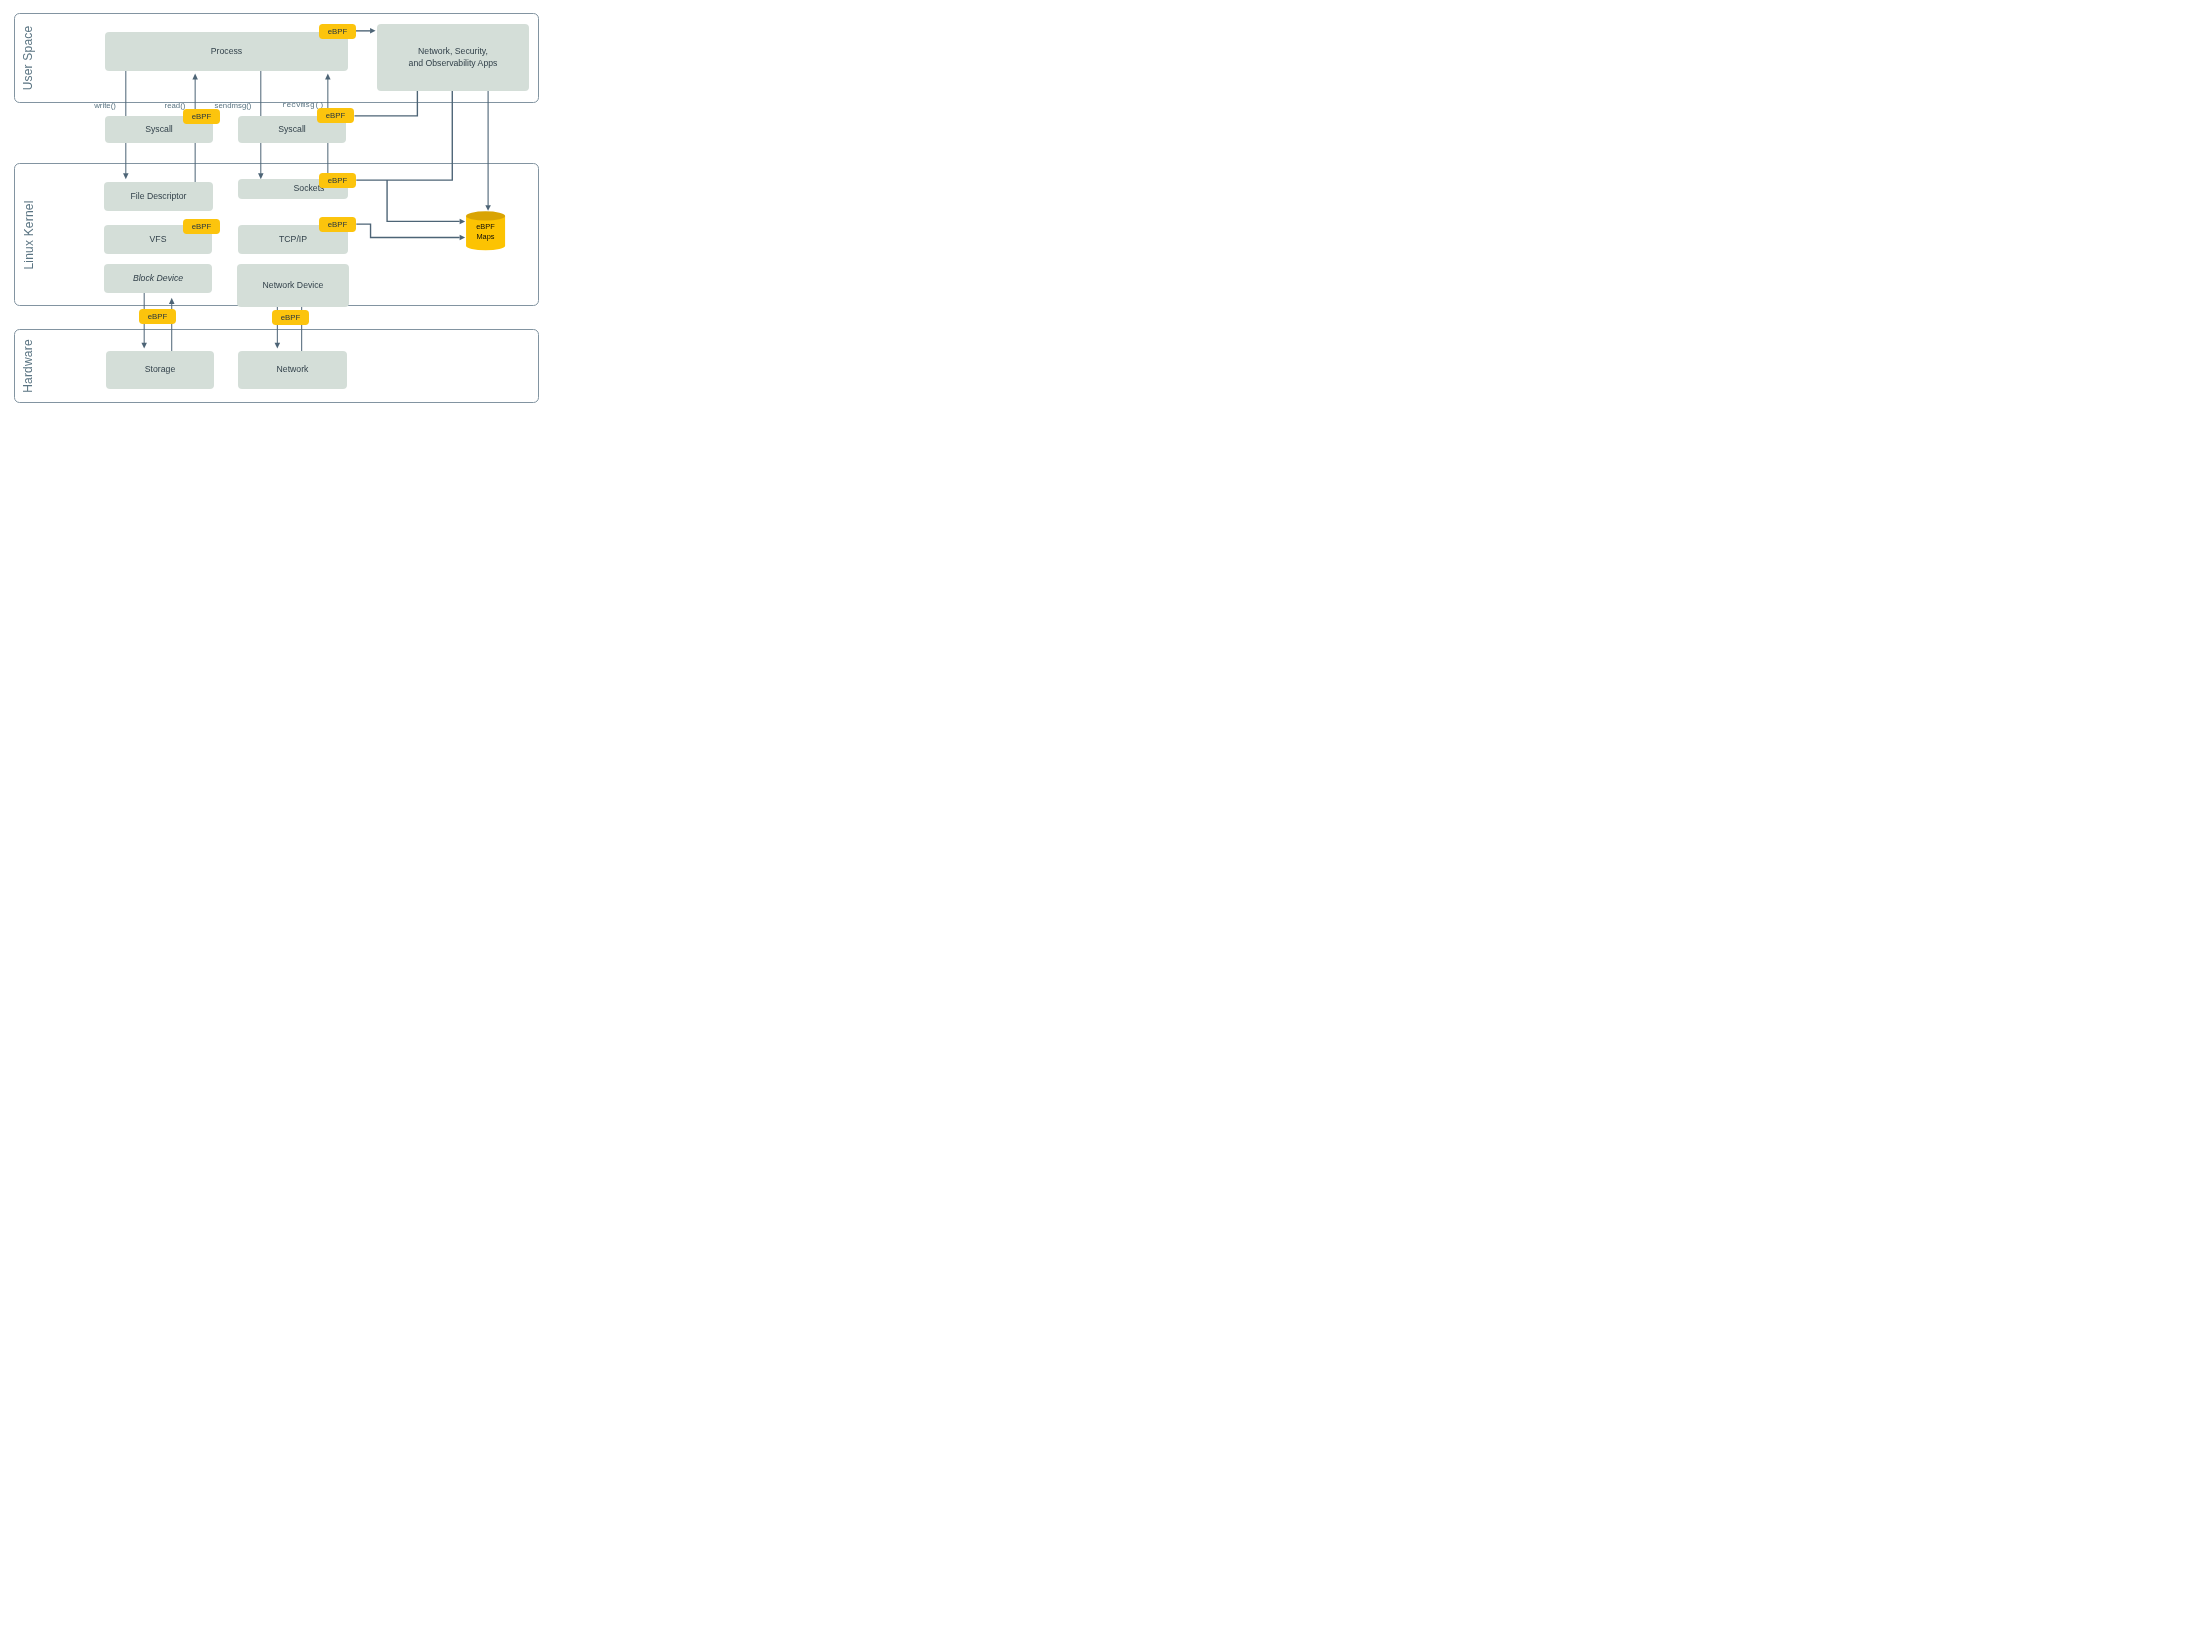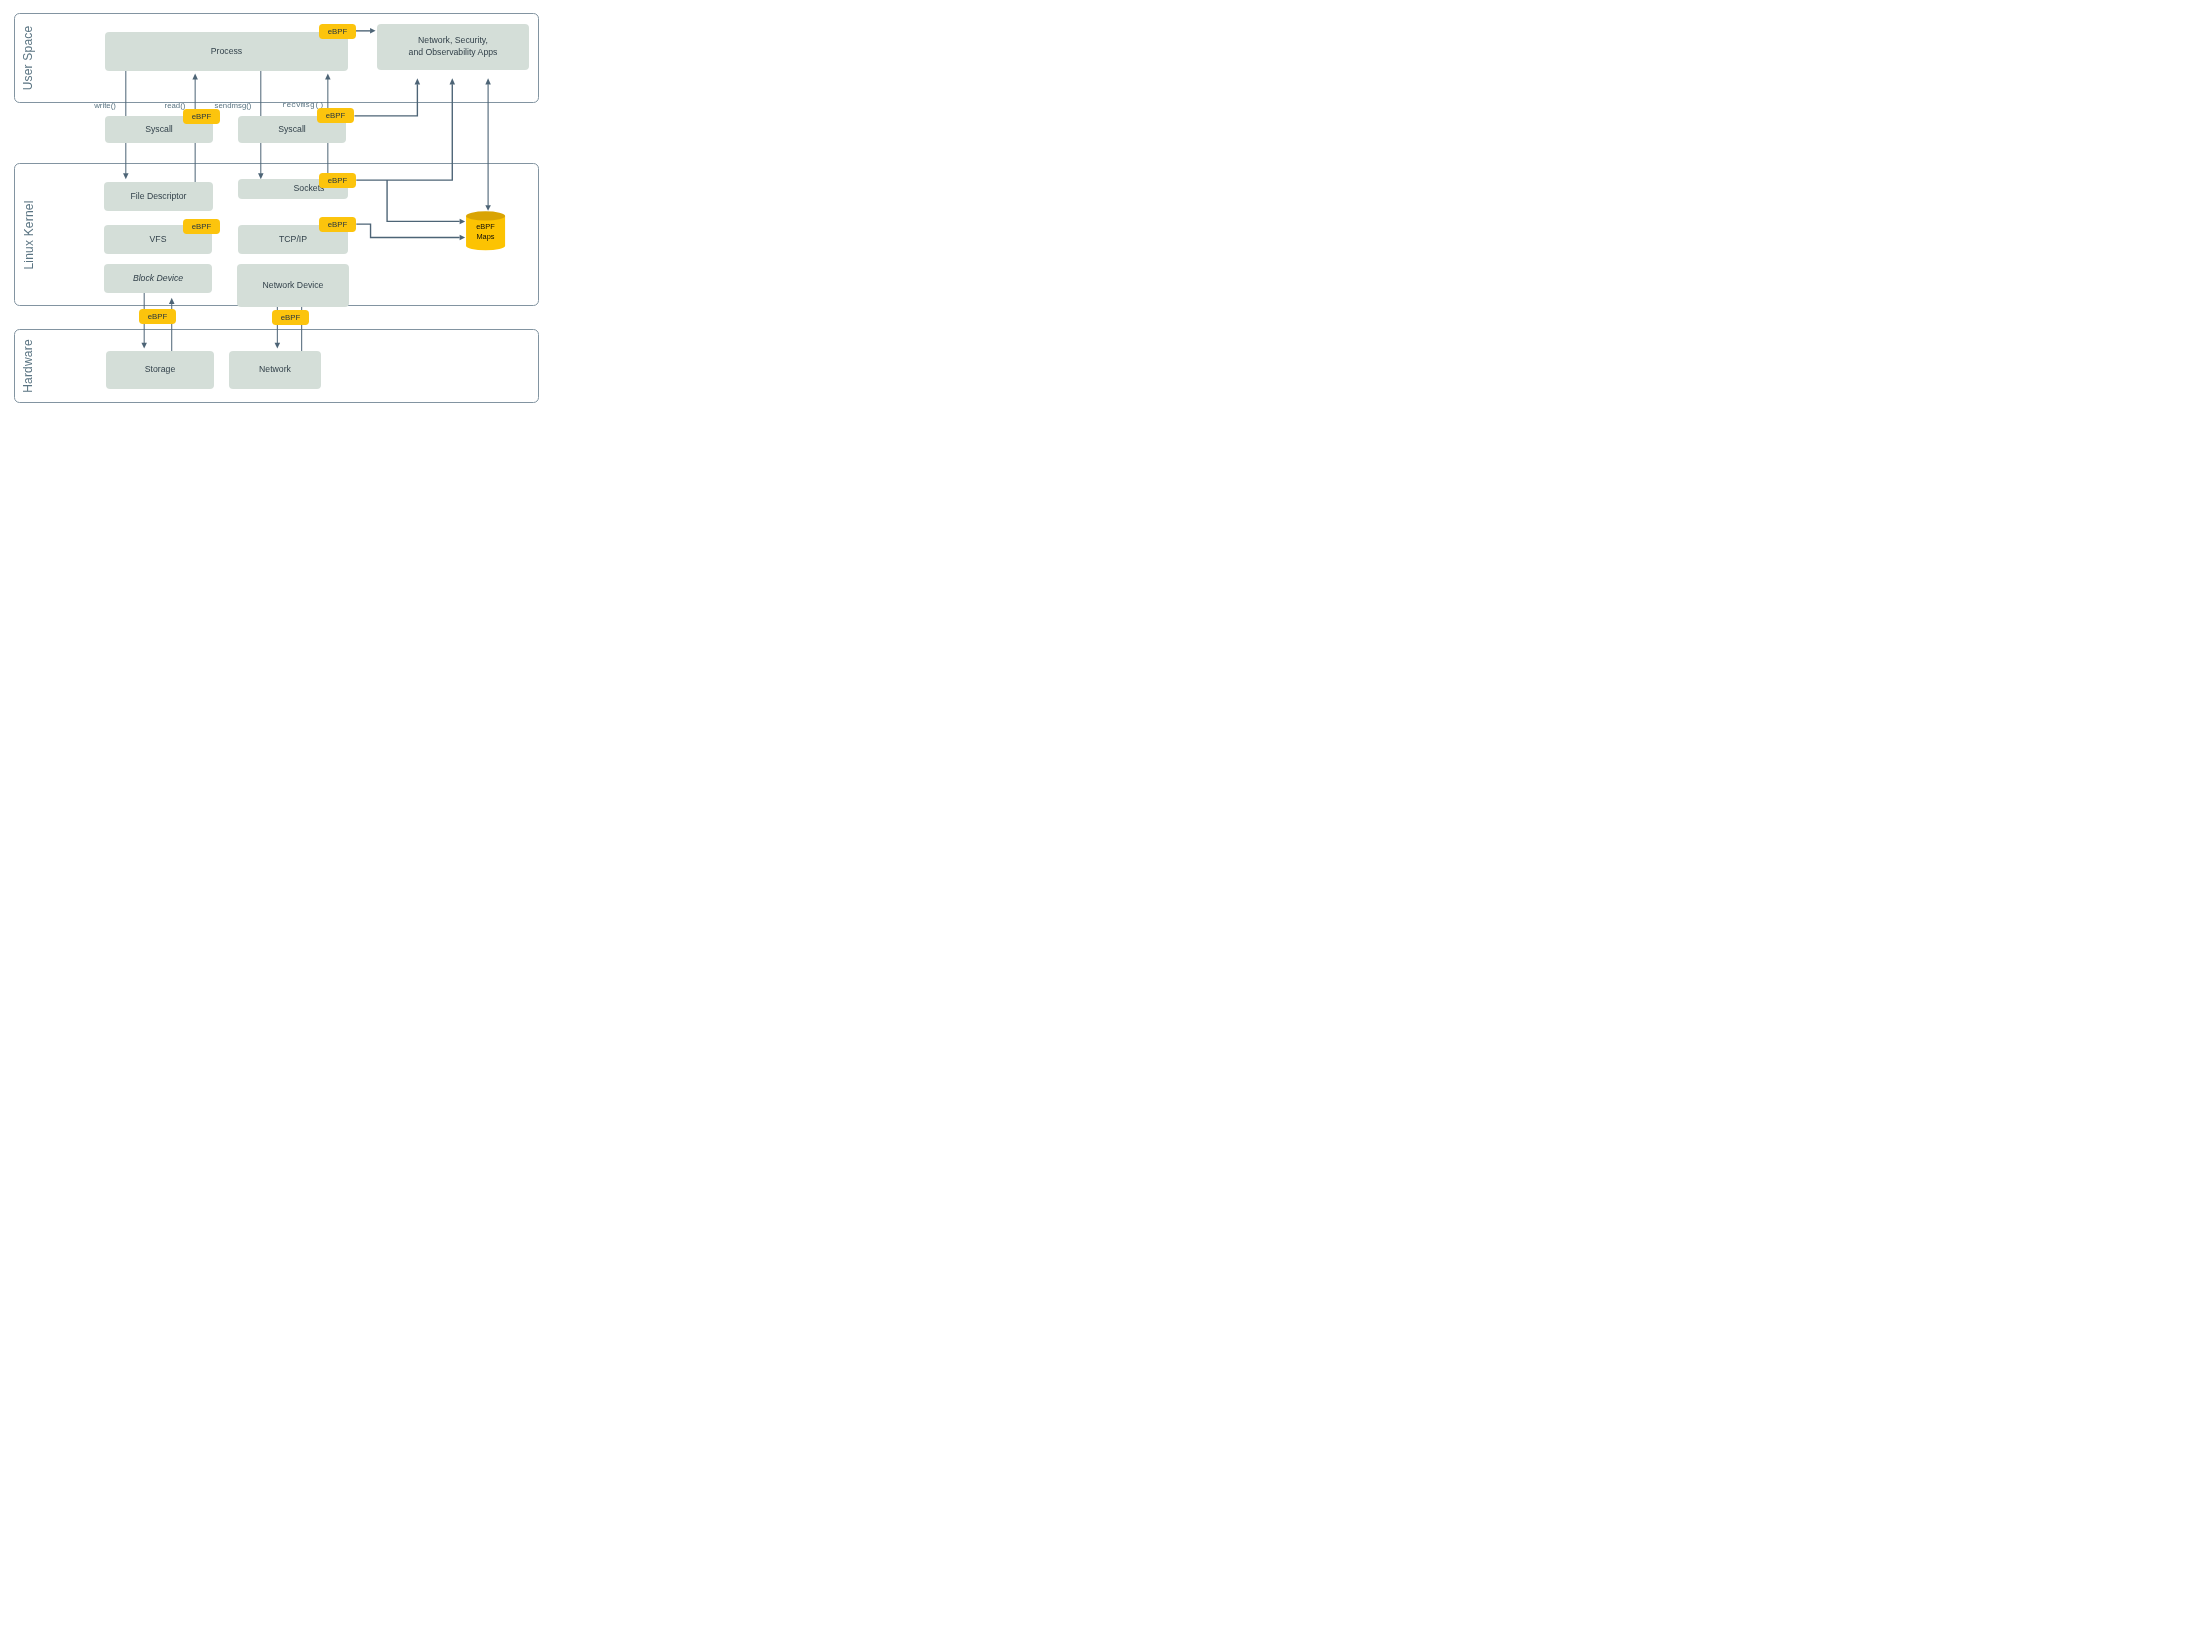--- a/index.html
+++ b/index.html
@@ -61,31 +61,31 @@
   .node {
     position: absolute; z-index: 3;
     background: var(--node_fill);
     border-radius: 4.1px;
     display: flex; align-items: center; justify-content: center;
     text-align: center;
     font-size: 8.7px; color: var(--node_text);
     line-height: 1.35;
   }
   #n-process  { left: 105px; top: 32px;  width: 243px; height: 39px; justify-content: center; }
-  #n-apps     { left: 377px; top: 24px;  width: 152px; height: 46px; }
+  #n-apps     { left: 377px; top: 24px;  width: 152px; height: 67px; }
   #n-syscall1 { left: 105px; top: 116px; width: 108px; height: 27px; }
   #n-syscall2 { left: 238px; top: 116px; width: 108px; height: 27px; }
   #n-fd       { left: 104px; top: 182px; width: 109px; height: 29px; }
   #n-sockets  { left: 238px; top: 179px; width: 110px; height: 20px; padding-left: 32px; }
   #n-vfs      { left: 104px; top: 225px; width: 108px; height: 29px; }
   #n-tcpip    { left: 238px; top: 225px; width: 110px; height: 29px; }
   #n-blockdev { left: 104px; top: 264px; width: 108px; height: 29px; font-style: italic; }
   #n-netdev   { left: 237px; top: 264px; width: 112px; height: 43px; justify-content: center; }
   #n-storage  { left: 106px; top: 351px; width: 108px; height: 38px; }
-  #n-network  { left: 229px; top: 351px; width: 92px; height: 38px; }
+  #n-network  { left: 238px; top: 351px; width: 109px; height: 38px; }
 
   
   .badge {
     position: absolute; z-index: 4;
     width: 37px; height: 14.7px;
     background: var(--badge_fill);
     border-radius: 3.7px;
     display: flex; align-items: center; justify-content: center;
     font-size: 7.8px; font-weight: 500; color: var(--badge_text);
   }

